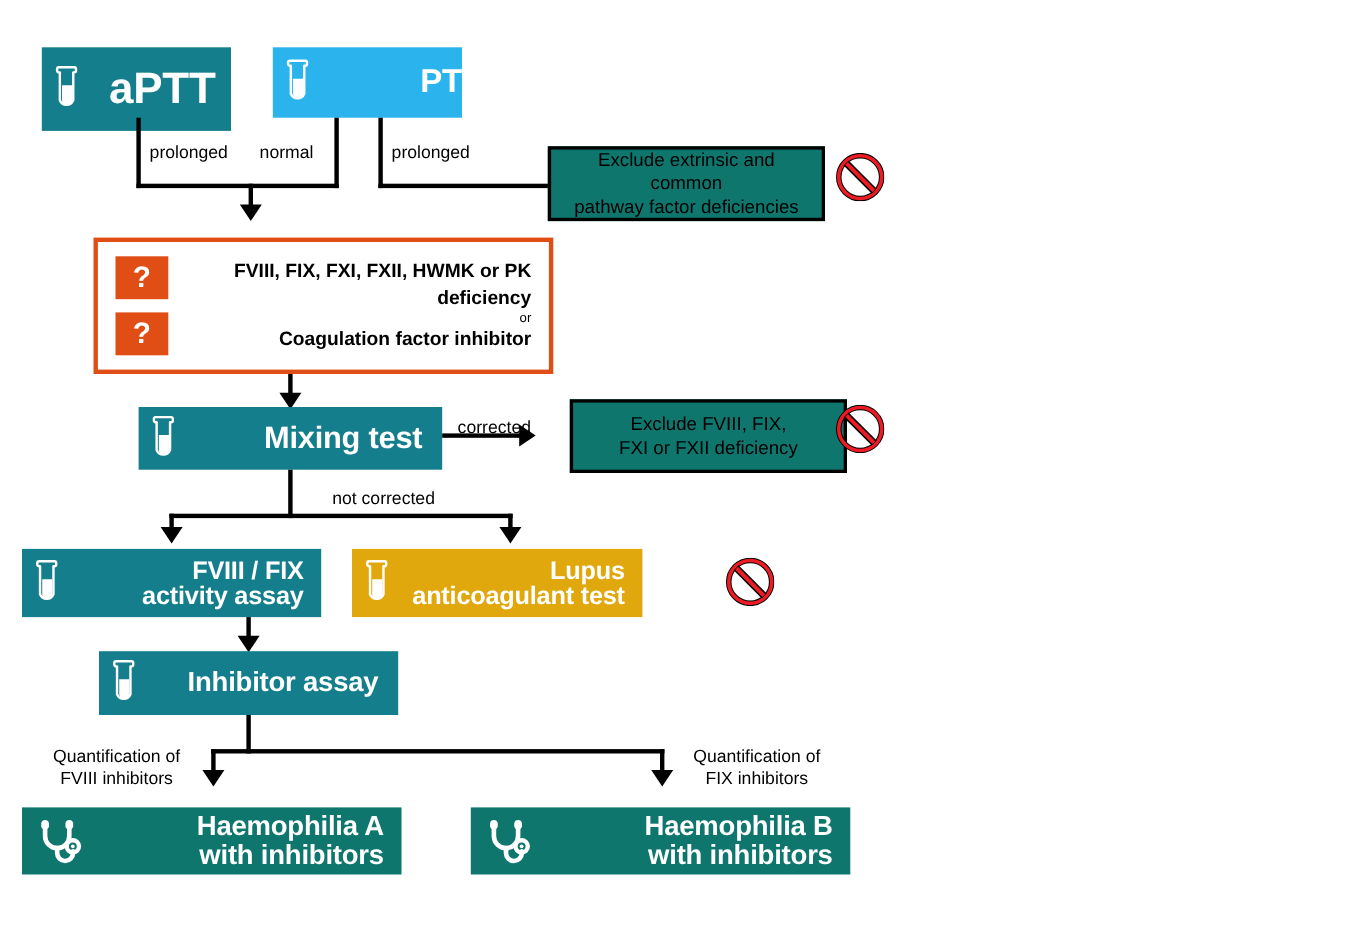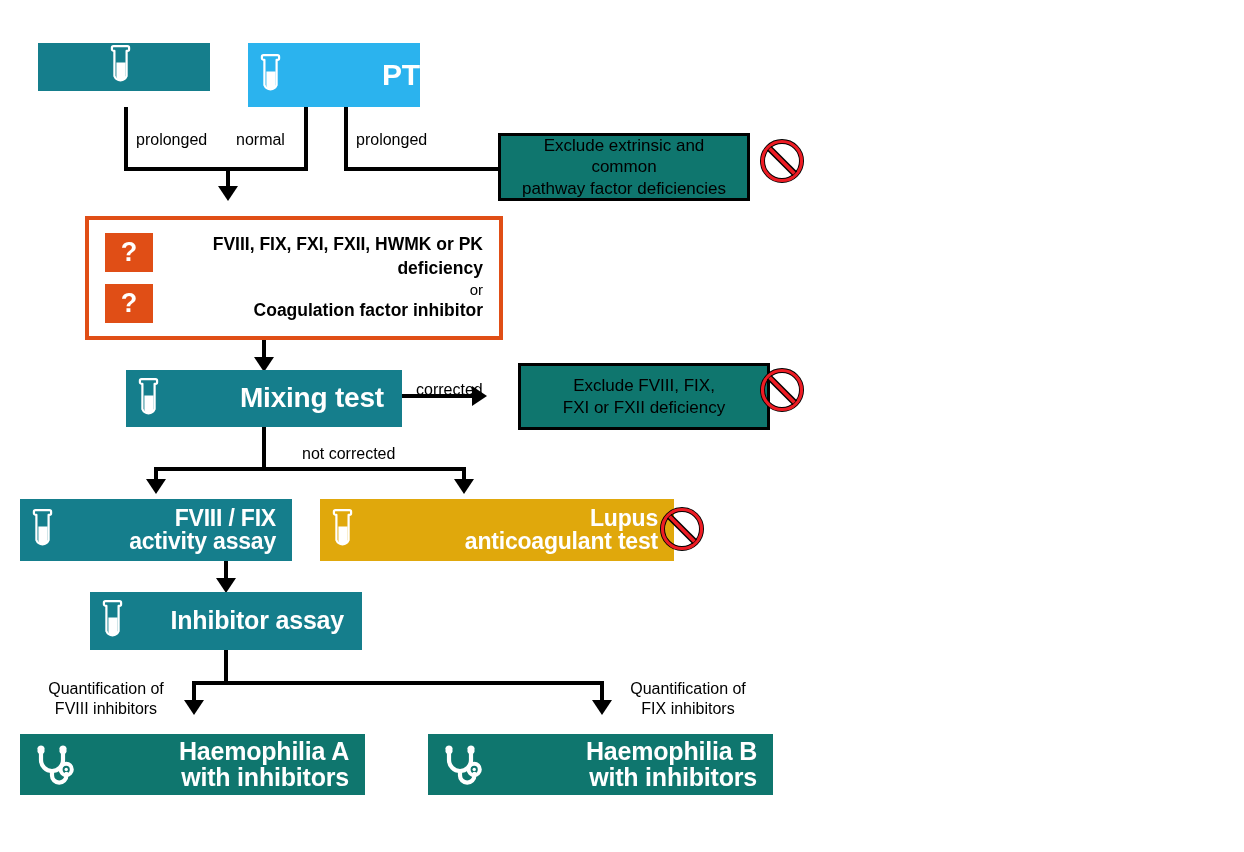--- a/index.html
+++ b/index.html
@@ -95,21 +95,21 @@
     flex: 1 1 auto;
     display: flex;
     flex-direction: column;
     justify-content: center;
     align-items: flex-end;
     text-align: right;
     padding-right: 16px;
     color: #000000;
   }
   .qtext .strong { font-weight: bold; font-size: 17.5px; line-height: 1.32; }
-  .qtext .or     { font-weight: normal; font-size: 15px; line-height: 1.32; margin-left: 26px; }
+  .qtext .or     { font-weight: normal; font-size: 12px; line-height: 1.32; margin-left: 26px; }
 
   
   .edgelabel {
     position: absolute;
     font-size: 16px;
     color: #000000;
     white-space: pre-line;
     line-height: 1.22;
   }
 
@@ -135,21 +135,21 @@
   .tube-svg  { display: block; }
   .steth-svg { display: block; }
   .ban-svg   { display: block; }
   .ban-wrap  { position: absolute; }
 </style>
 </head>
 <body>
 
 <div id="canvas">
 
-  <div class="procbox teal" id="node-aptt" style="left:38px; top:43px; width:172px; height:48px; padding:0 14px 0 8px; font-size:40px;flex-direction:column;">
+  <div class="procbox teal" id="node-aptt" style="left:38px; top:43px; width:172px; height:76px; padding:0 14px 0 8px; font-size:40px;">
     <span class="tube-wrap">
       <svg class="tube-svg" width="30" height="46" viewBox="0 0 30 46" aria-hidden="true">
         <path d="M8.5 3.2 h13 a1.6 1.6 0 0 1 1.6 1.6 v1.4 a1.6 1.6 0 0 1 -1.6 1.6 h-0.9 v25.4 a6.6 6.6 0 0 1 -12.2 0 v-25.4 h-0.9 a1.6 1.6 0 0 1 -1.6 -1.6 v-1.4 a1.6 1.6 0 0 1 1.6 -1.6 z" fill="none" stroke="#ffffff" stroke-width="2.2" stroke-linejoin="round"></path>
         <path d="M10.4 19.5 h9.2 v13.7 a4.6 4.6 0 0 1 -9.2 0 z" fill="#ffffff"></path>
       </svg>
     </span>
     <span class="proc-label">aPTT</span>
   </div>
 
   <div class="procbox ltblue" id="node-pt" style="left:248px; top:43px; width:172px; height:64px; padding:0 0 0 8px; font-size:30px;">
@@ -244,21 +244,21 @@
     <span class="tube-wrap">
       <svg class="tube-svg" width="30" height="46" viewBox="0 0 30 46" aria-hidden="true">
         <path d="M8.5 3.2 h13 a1.6 1.6 0 0 1 1.6 1.6 v1.4 a1.6 1.6 0 0 1 -1.6 1.6 h-0.9 v25.4 a6.6 6.6 0 0 1 -12.2 0 v-25.4 h-0.9 a1.6 1.6 0 0 1 -1.6 -1.6 v-1.4 a1.6 1.6 0 0 1 1.6 -1.6 z" fill="none" stroke="#ffffff" stroke-width="2.2" stroke-linejoin="round"></path>
         <path d="M10.4 19.5 h9.2 v13.7 a4.6 4.6 0 0 1 -9.2 0 z" fill="#ffffff"></path>
       </svg>
     </span>
     <span class="proc-label">FVIII / FIX
 activity assay</span>
   </div>
 
-  <div class="procbox amber" id="node-lupus-test" style="left:320px; top:499px; width:354px; height:62px; padding:0 16px 0 8px; font-size:23px;">
+  <div class="procbox amber" id="node-lupus-test" style="left:320px; top:499px; width:264px; height:62px; padding:0 16px 0 8px; font-size:23px;">
     <span class="tube-wrap">
       <svg class="tube-svg" width="30" height="46" viewBox="0 0 30 46" aria-hidden="true">
         <path d="M8.5 3.2 h13 a1.6 1.6 0 0 1 1.6 1.6 v1.4 a1.6 1.6 0 0 1 -1.6 1.6 h-0.9 v25.4 a6.6 6.6 0 0 1 -12.2 0 v-25.4 h-0.9 a1.6 1.6 0 0 1 -1.6 -1.6 v-1.4 a1.6 1.6 0 0 1 1.6 -1.6 z" fill="none" stroke="#ffffff" stroke-width="2.2" stroke-linejoin="round"></path>
         <path d="M10.4 19.5 h9.2 v13.7 a4.6 4.6 0 0 1 -9.2 0 z" fill="#ffffff"></path>
       </svg>
     </span>
     <span class="proc-label">Lupus
 anticoagulant test</span>
   </div>
 

